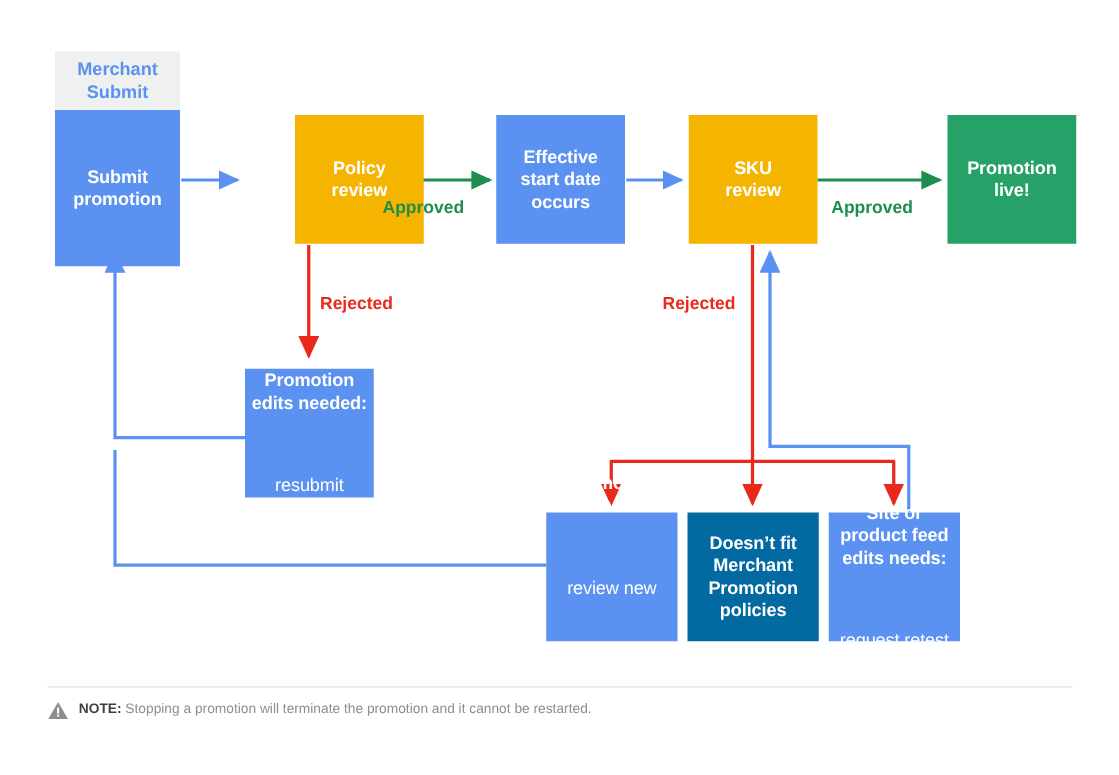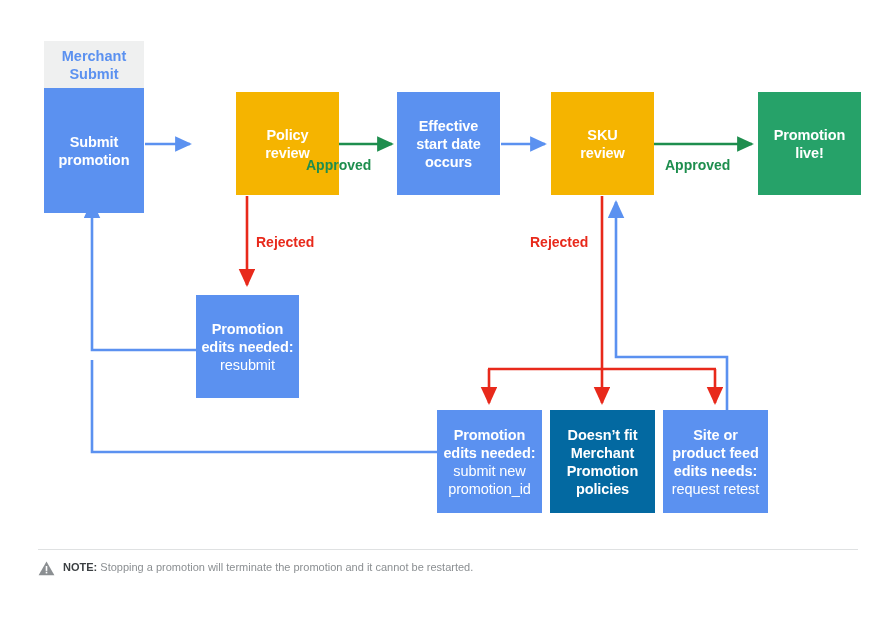--- a/index.html
+++ b/index.html
@@ -20,21 +20,21 @@
     align-items:center;
     justify-content:center;
     text-align:center;
     color:#ffffff;
     font-size:14.5px;
     line-height:18px;
     font-weight:bold;
     letter-spacing:-0.1px;
     padding:2px 4px;
   }
-  .node .sub{font-weight:normal;display:block;}
+  .node .sub{font-weight:normal;display:block;margin-top:48px;}
   .node-blue{background:#5b91f0;}
   .node-yellow{background:#f5b400;}
   .node-green{background:#26a269;}
   .node-red{background:#0369a1;}
 
   .grouphdr{
     position:absolute;
     box-sizing:border-box;
     background:#eff0f0;
     color:#5b91f0;
@@ -184,21 +184,21 @@
       <span>Promotion</span><br>
       <span>edits needed:</span><br>
       <span class="sub">resubmit</span>
     </span>
   </div>
 
   <div class="node node-blue" style="left:437px;top:410px;width:105px;height:103px;">
     <span>
       <span>Promotion</span><br>
       <span>edits needed:</span><br>
-      <span class="sub">submit new</span>
+      <span class="sub">review new</span>
       <span class="sub">promotion_id</span>
     </span>
   </div>
 
   <div class="node node-red" style="left:550px;top:410px;width:105px;height:103px;">
     <span>
       <span>Doesn’t fit</span><br>
       <span>Merchant</span><br>
       <span>Promotion</span><br>
       <span>policies</span>

